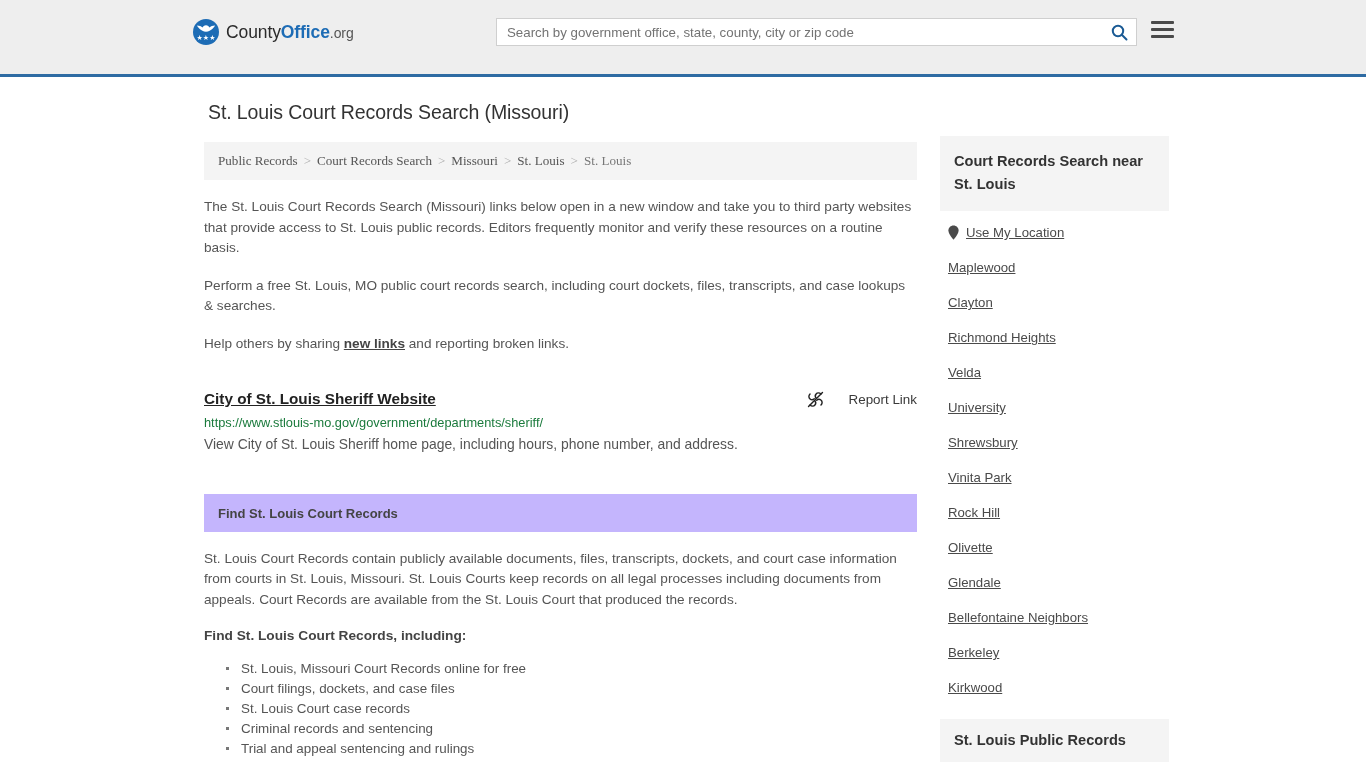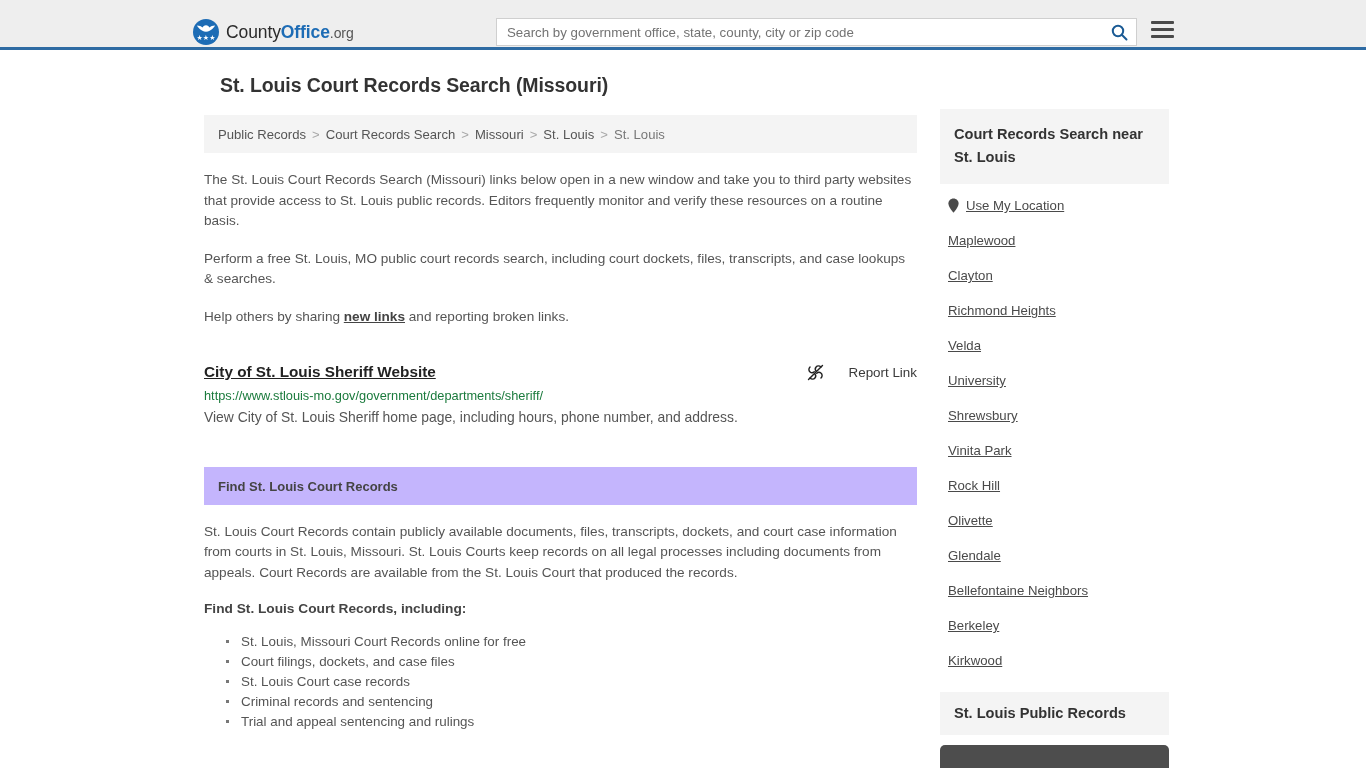--- a/index.html
+++ b/index.html
@@ -7,21 +7,21 @@
     margin: 0; padding: 0;
     width: 1366px; height: 768px;
     background: #ffffff;
     font-family: "Liberation Sans", sans-serif;
     overflow: hidden;
   }
 
   
   .site-header {
     position: relative;
-    height: 50px;
+    height: 77px;
     background: #eeeeee;
     border-bottom: 3px solid #2e6ba3;
     display: flex;
     align-items: center;
   }
   .logo-wrap {
     position: absolute;
     left: 193px;
     top: 19px;
     display: flex;
@@ -118,35 +118,36 @@
     width: 713px;
   }
   .side-col {
     position: absolute;
     left: 940px;
     top: 59px;
     width: 229px;
   }
 
   h1.page-title {
-    margin: 0 0 18px 16px;
+    margin: 0 0 18px 4px;
     font-size: 19.5px;
-    font-weight: bold;
+    font-weight: normal;
     color: #333333;
     letter-spacing: -0.1px;
   }
 
   .breadcrumb {
     background: #f4f4f4;
     height: 38px;
     display: flex;
     align-items: center;
     padding: 0 14px;
     font-size: 13.1px;
     color: #555555;
+    font-family: Liberation Serif, serif;
   }
   .breadcrumb a {
     color: #555555;
     text-decoration: none;
   }
   .breadcrumb .sep {
     color: #a8a8a8;
     margin: 0 6px;
   }
   .breadcrumb .current { color: #777777; }

